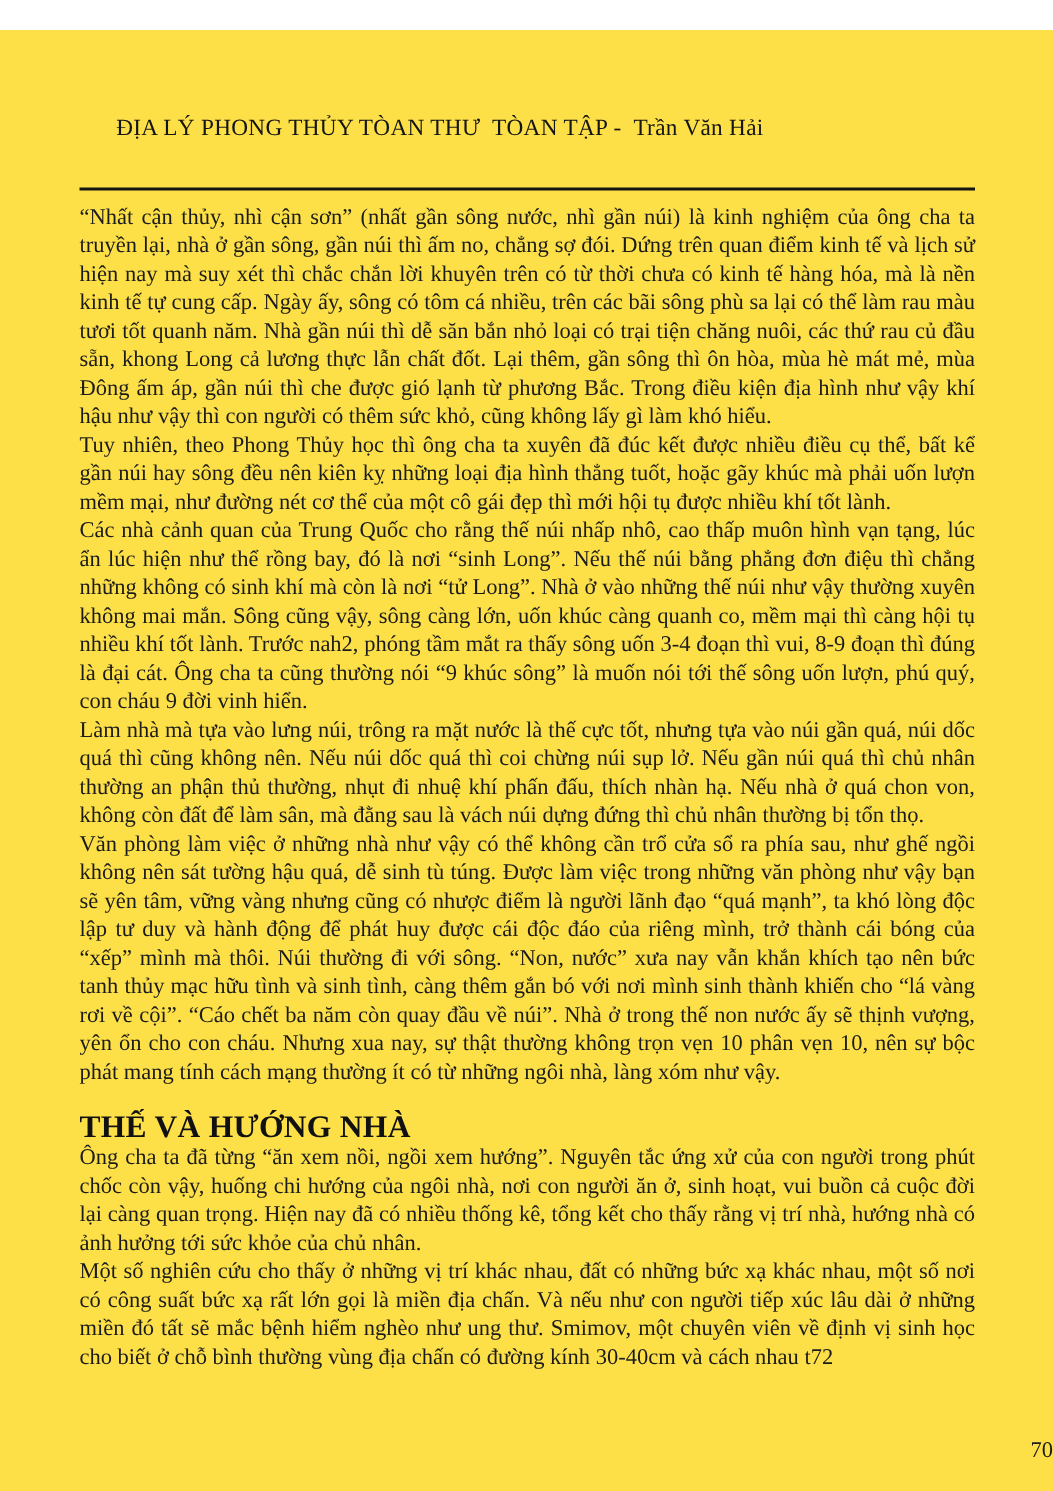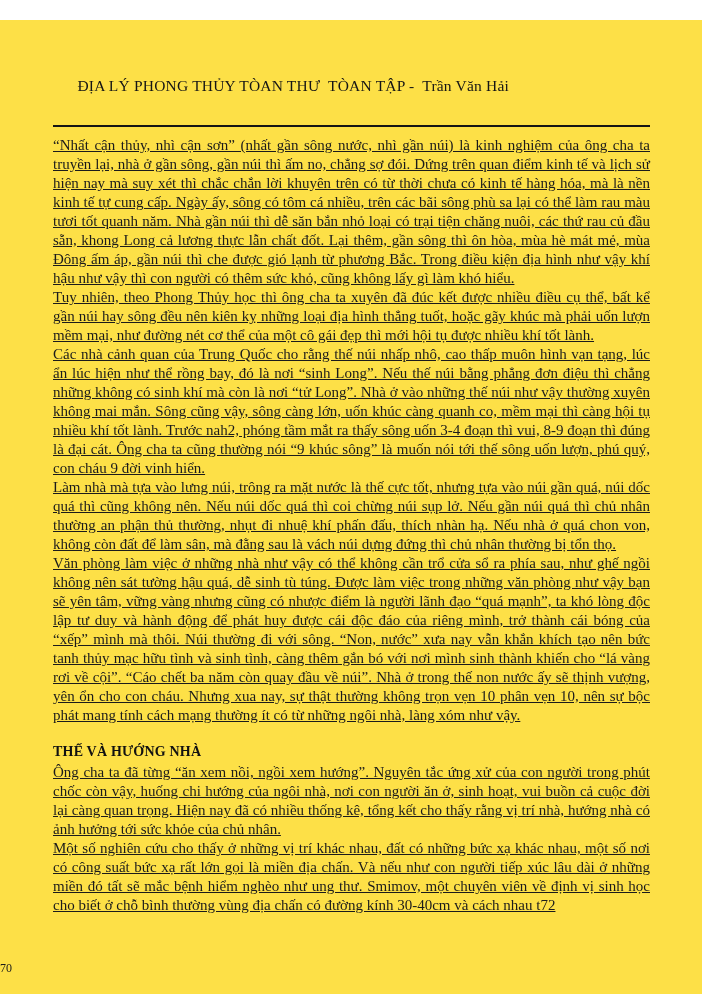--- a/index.html
+++ b/index.html
@@ -36,37 +36,36 @@
   .body-text {
     margin-top: 9px;
     font-size: 15px;
     line-height: 19px;
     text-align: justify;
     color: #1b1b1b;
   }
   .body-text p {
     margin: 0;
     padding: 0;
-    text-decoration: underline;
   }
   .section-heading {
-    font-size: 14px;
+    font-size: 21px;
     font-weight: bold;
     line-height: 21px;
     margin: 16px 0 1px 0;
     letter-spacing: 0.2px;
     color: #111111;
   }
   .page-footer {
     position: absolute;
     bottom: 38px;
     left: 0;
     right: 0;
-    text-align: left;
-    font-size: 12px;
+    text-align: right;
+    font-size: 15px;
     color: #1b1b1b;
   }
 </style>
 </head>
 <body>
 
 <div class="page">
   <div class="inner">
 
     <div class="running-header">

